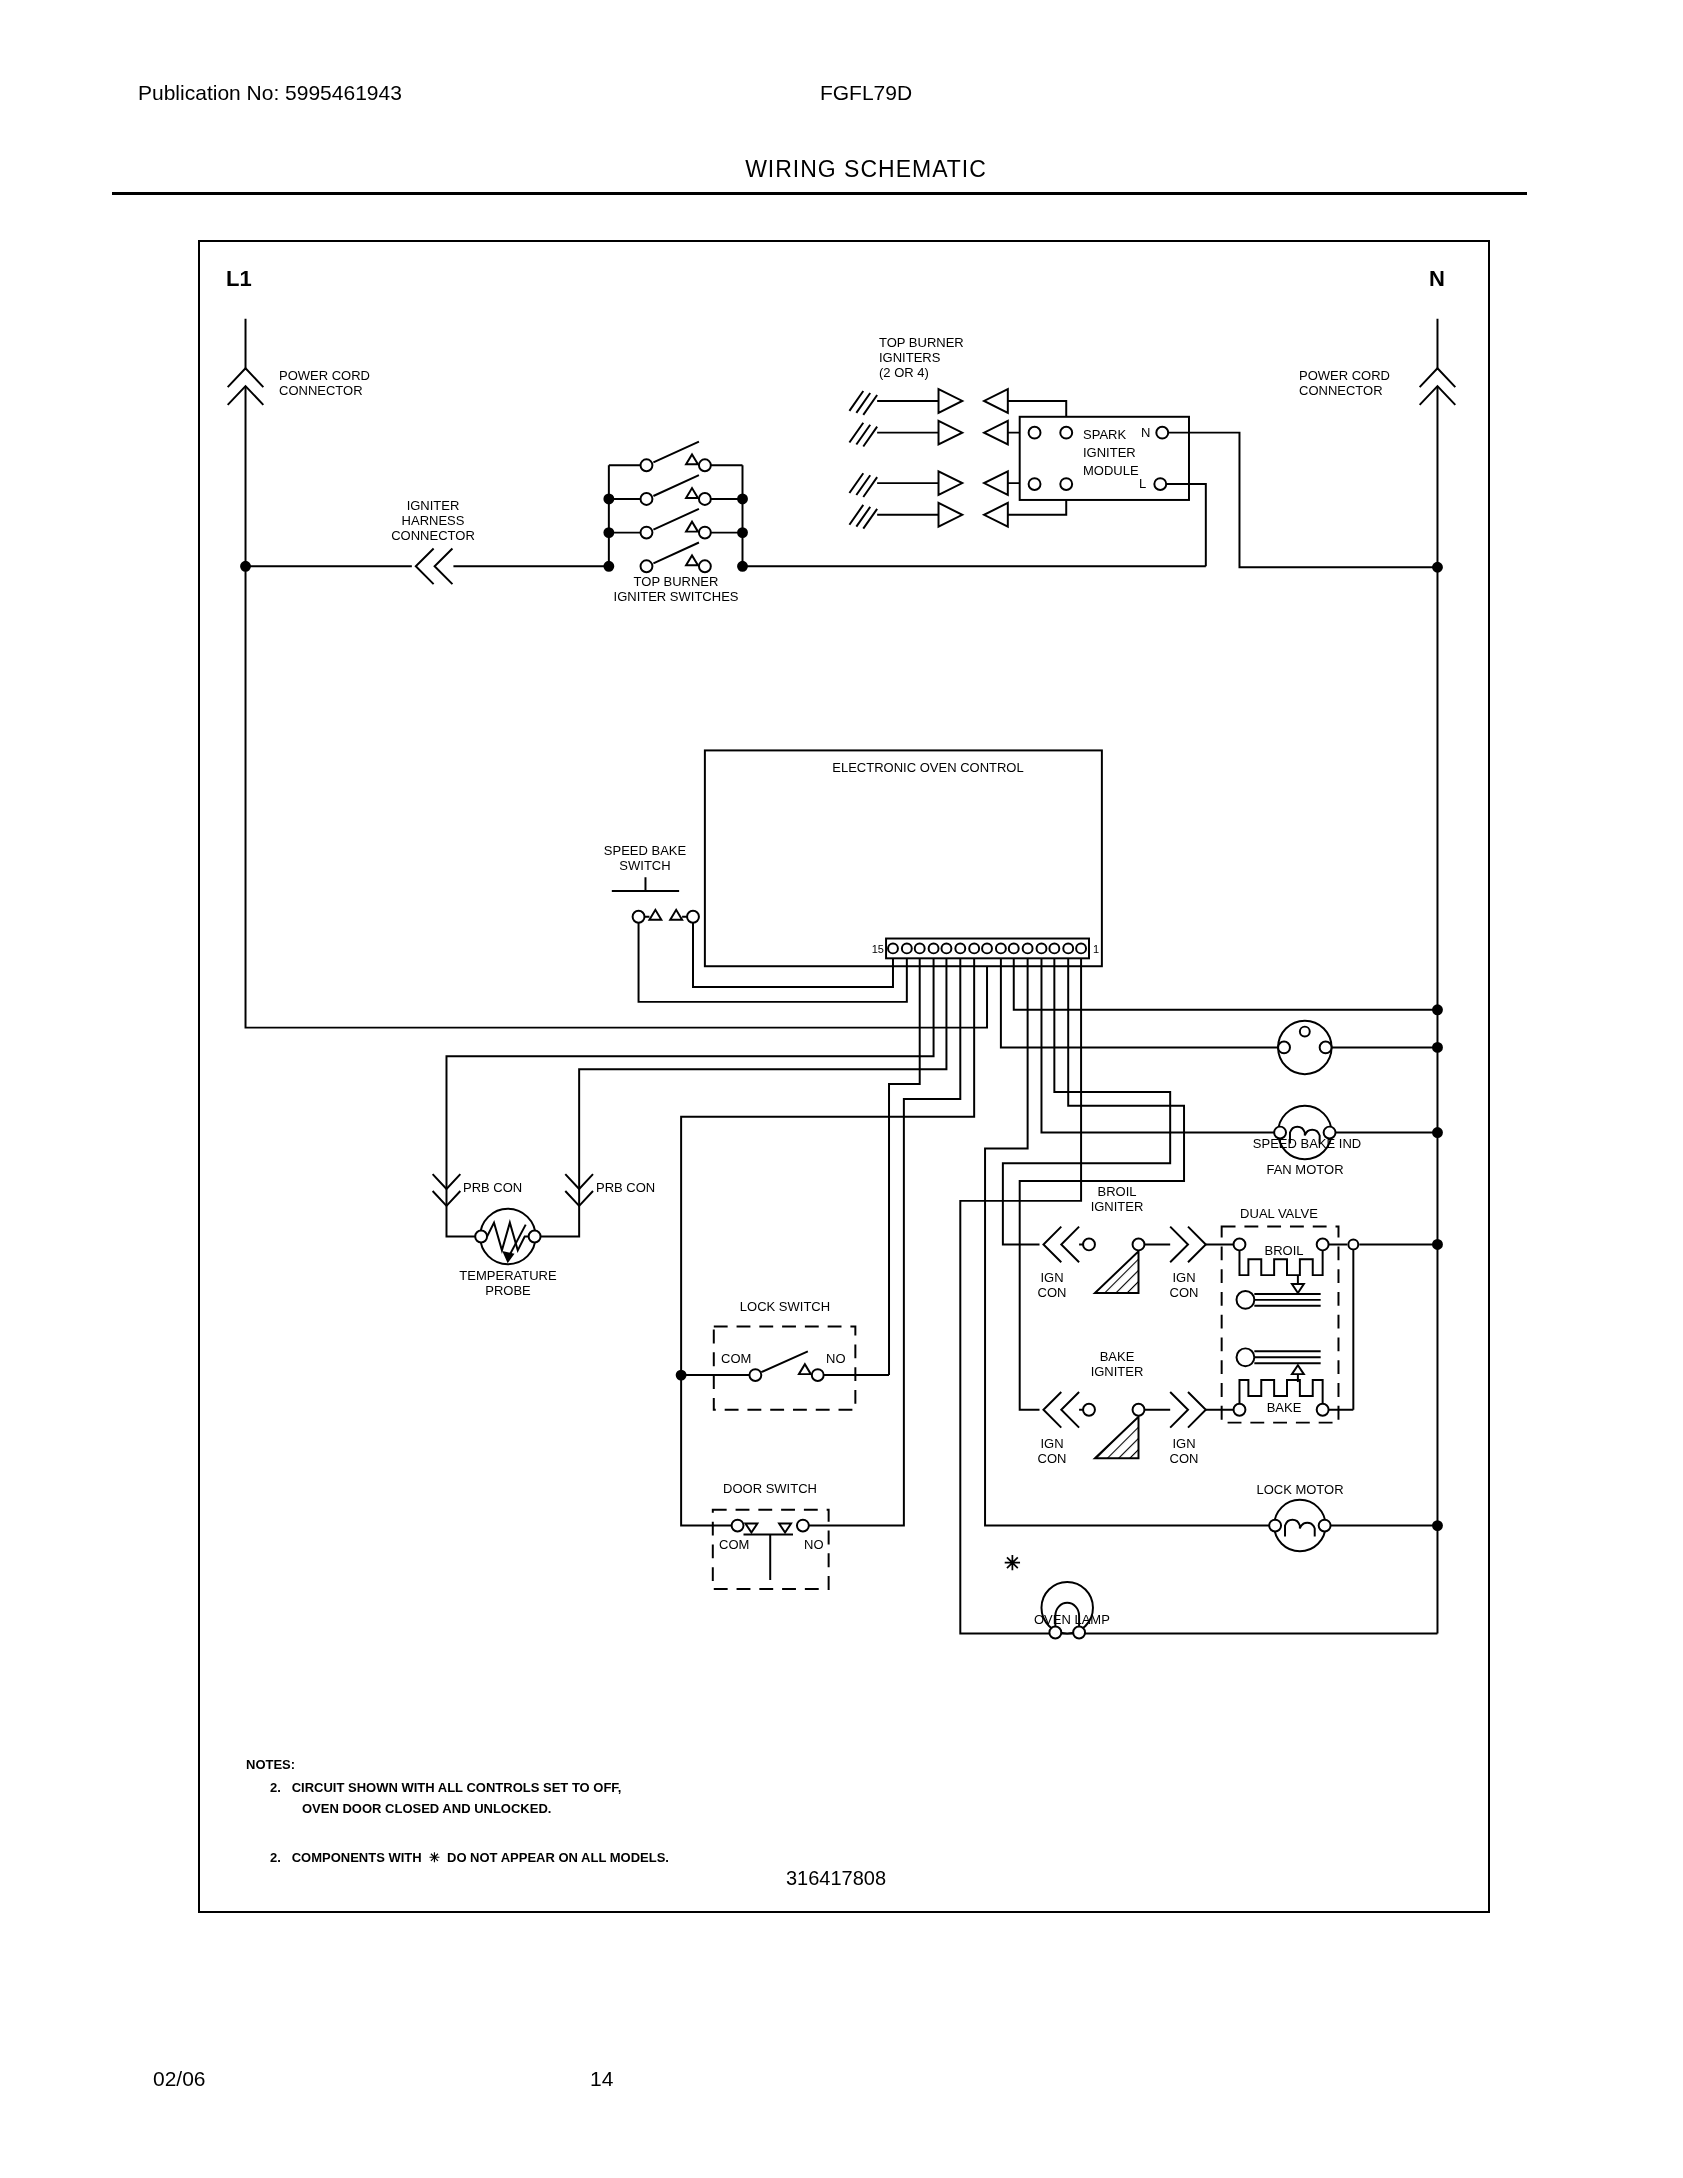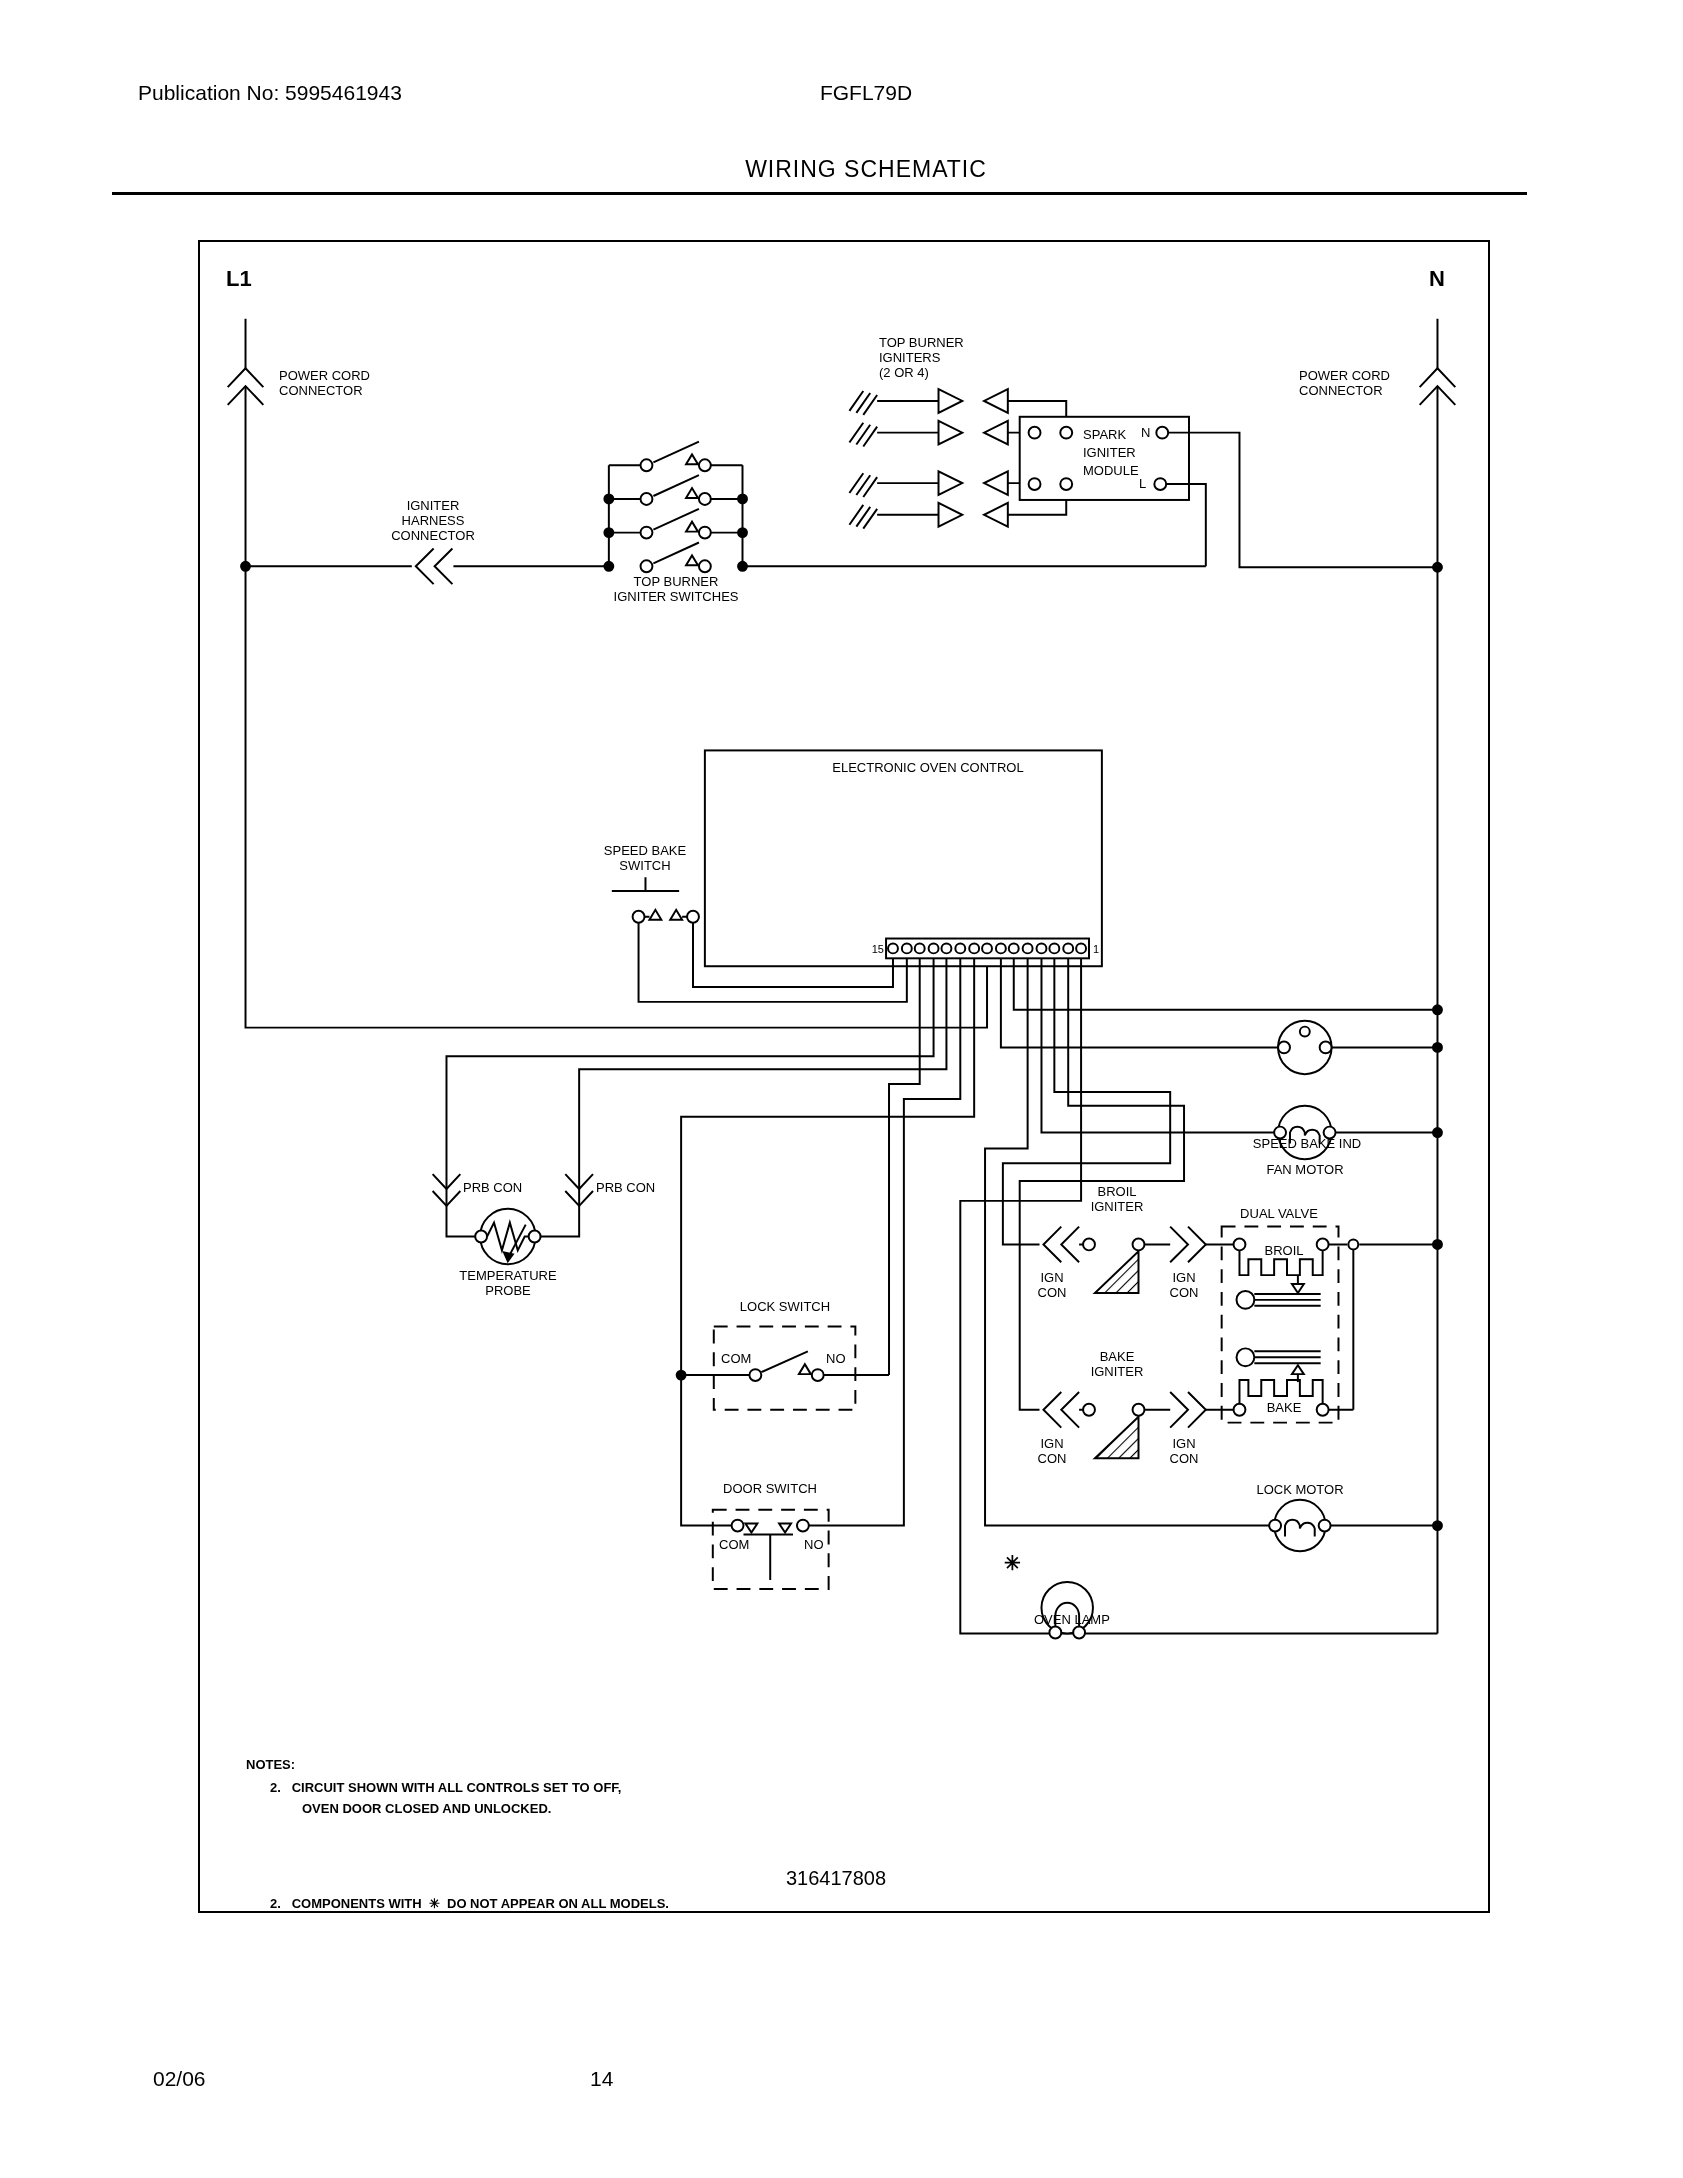--- a/index.html
+++ b/index.html
@@ -330,20 +330,20 @@
   <div class="lbl c" style="left:770px;top:1481px;">DOOR SWITCH</div>
   <div class="lbl" style="left:719px;top:1537px;">COM</div>
   <div class="lbl" style="left:804px;top:1537px;">NO</div>
   <div class="lbl c" style="left:1300px;top:1482px;">LOCK MOTOR</div>
   <div class="lbl ast" style="left:1004px;top:1556px;">✳</div>
   <div class="lbl" style="left:1034px;top:1564px;margin-top:48px;">OVEN LAMP</div>
 
   <div class="note" style="left:246px;top:1745px;">NOTES:</div>
   <div class="note" style="left:270px;top:1768px;">2.   CIRCUIT SHOWN WITH ALL CONTROLS SET TO OFF,</div>
   <div class="note" style="left:302px;top:1789px;">OVEN DOOR CLOSED AND UNLOCKED.</div>
-  <div class="note" style="left:270px;top:1884px;">2.   COMPONENTS WITH  ✳  DO NOT APPEAR ON ALL MODELS.</div>
+  <div class="note" style="left:270px;top:1838px;">2.   COMPONENTS WITH  ✳  DO NOT APPEAR ON ALL MODELS.</div>
 
   <div class="hdr" style="left:812px;top:1867px;transform:translateX(-50%);font-size:20px;">316417808</div>
   <div class="hdr" style="left:129px;top:2067px;">02/06</div>
   <div class="hdr" style="left:566px;top:2067px;">14</div>
 
 </div>
 
 
 </body></html>

